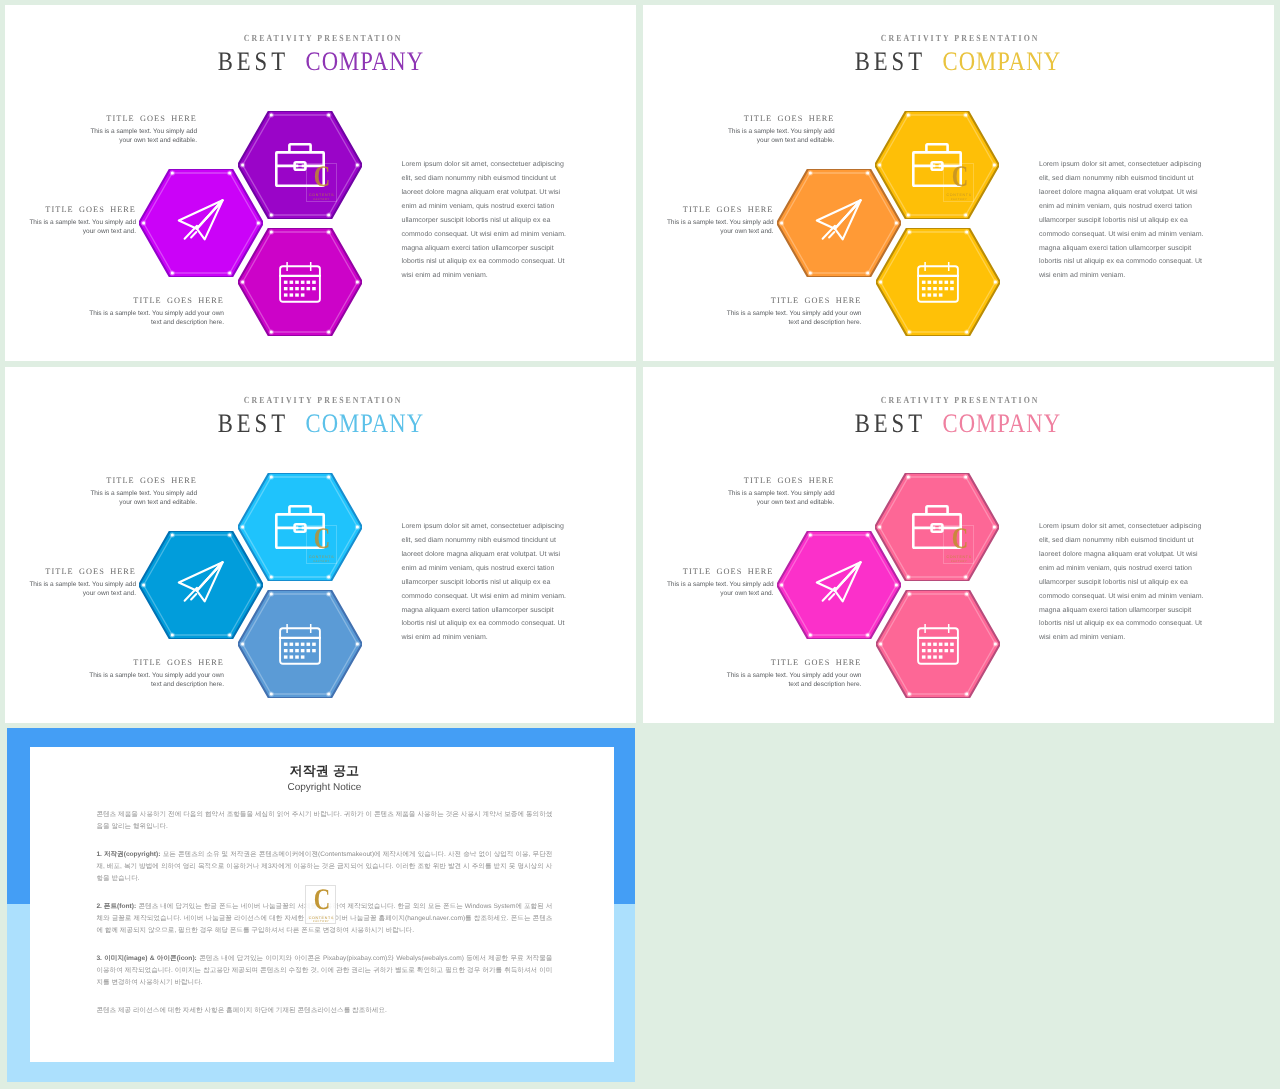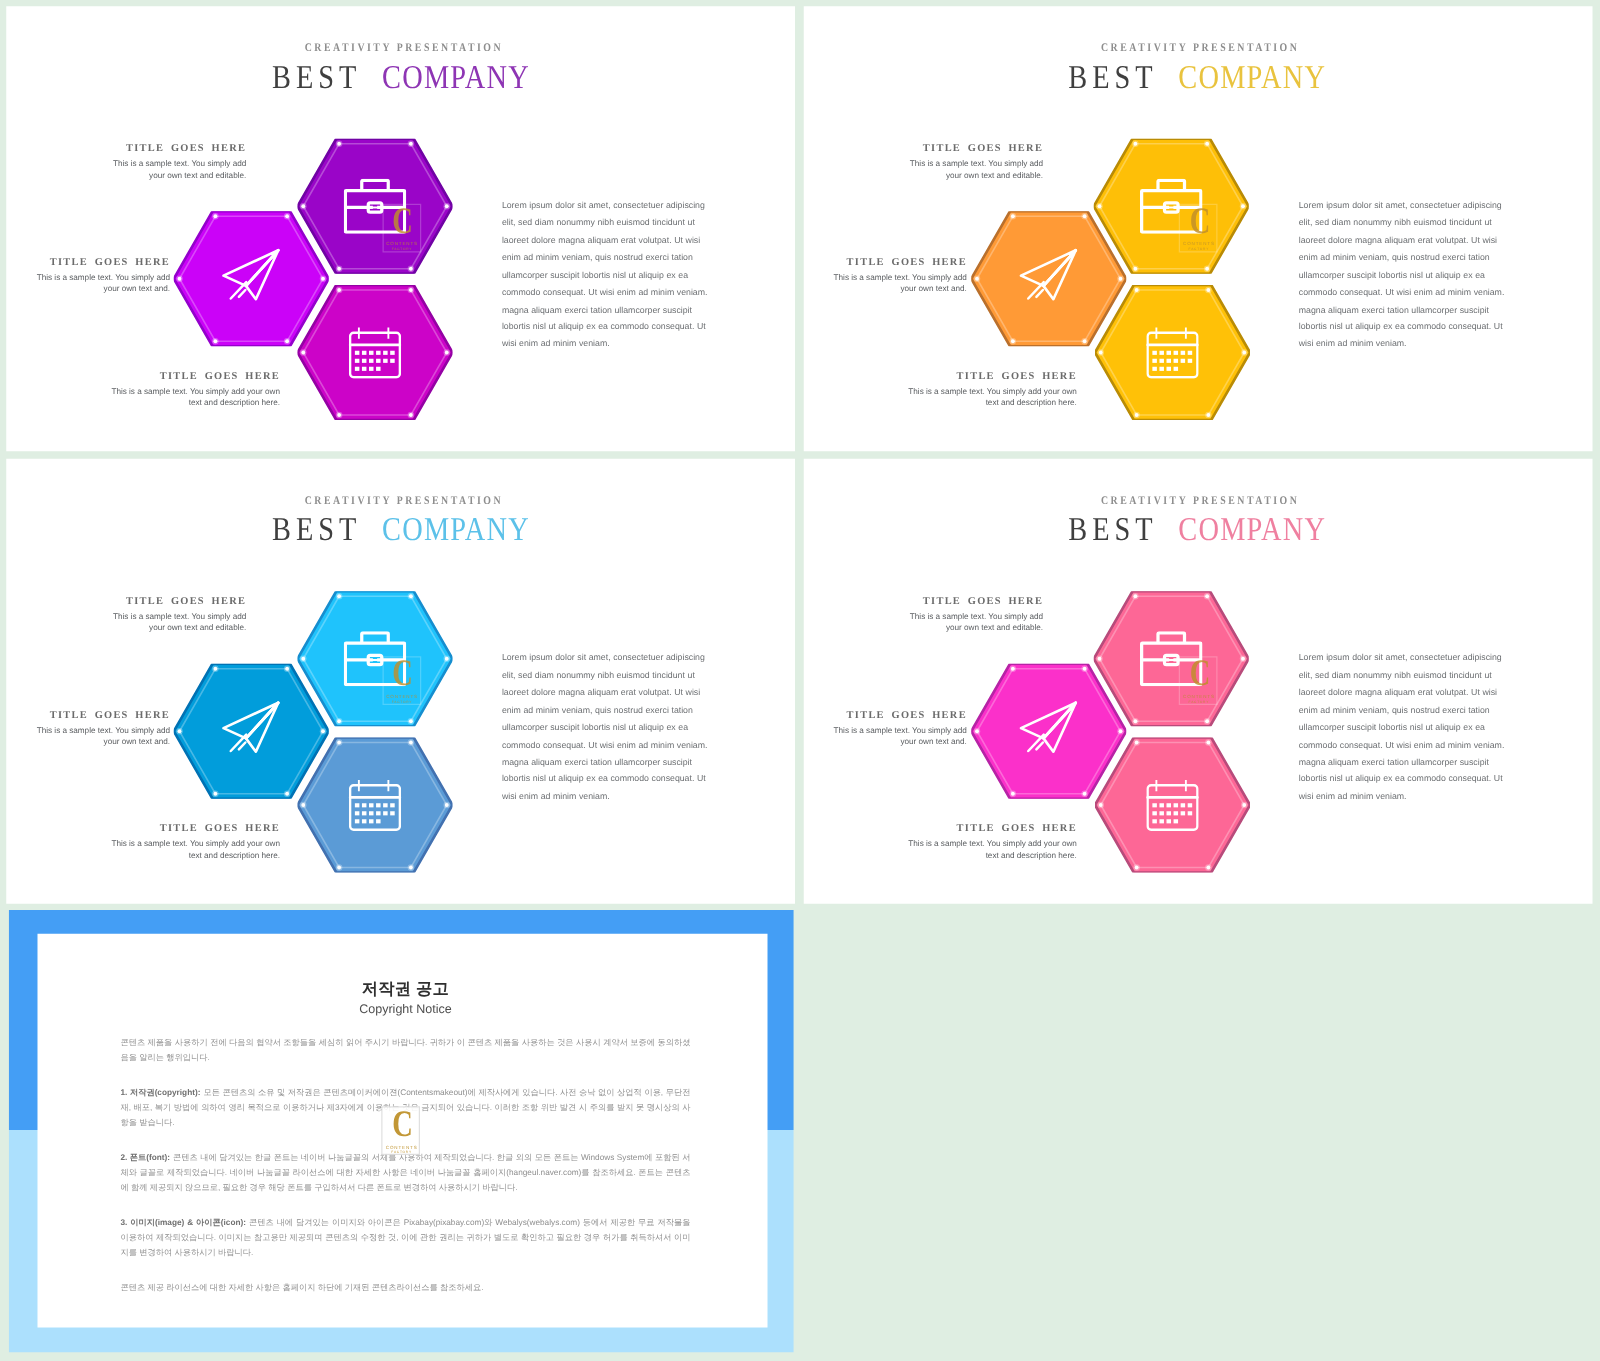--- a/index.html
+++ b/index.html
@@ -22,21 +22,21 @@
   .headline{position:absolute;left:0;top:41px;width:631px;text-align:center;
      font-family:"Liberation Serif",serif;font-size:26.7px;font-weight:400;
      white-space:nowrap;line-height:30px;margin:0;}
   .headline>span{display:inline-block;transform:scaleX(.85);transform-origin:50% 50%;}
   .headline .gap{width:0px;letter-spacing:0;}
   .headline .dark{color:#3f3f3f;letter-spacing:4.7px;text-indent:4.7px;margin-right:-1.5px;}
   .headline .accent{letter-spacing:1.2px;text-indent:1.2px;}
 
   
   .lbl{position:absolute;text-align:right;}
-  .lbl .t{font-family:"Liberation Serif",serif;font-size:8.3px;font-weight:700;
+  .lbl .t{font-family:"Liberation Serif",serif;font-size:8.3px;font-weight:400;
      letter-spacing:1.05px;word-spacing:2.2px;color:#6b6b6b;white-space:nowrap;line-height:10px;}
   .lbl .d{font-size:6.55px;color:#5a5d60;line-height:9px;margin-top:3.3px;
      letter-spacing:-0.02px;}
   .lbl.l0{left:77.5px;top:108.5px;width:114.5px;}
   .lbl.l1{left:16.5px;top:199.5px;width:114.5px;}
   .lbl.l2{left:83px;top:290.5px;width:136px;}
 
   
   .body{position:absolute;left:396.5px;top:152.8px;width:175px;margin:0;
      font-size:7.0px;line-height:13.95px;color:#6c6f72;text-align:left;
@@ -57,21 +57,21 @@
       font-size:3.6px;letter-spacing:.7px;color:#b98e2e;text-indent:.7px;line-height:4px;}
   .wm .wm-l2{position:absolute;left:0;top:34.4px;width:100%;text-align:center;
       font-size:2.6px;letter-spacing:.6px;color:#b98e2e;text-indent:.6px;line-height:3px;}
 
   
   .slide.scp{left:6.9px;top:727.8px;width:628.6px;height:354.3px;background:transparent;}
   .cp-frame{position:absolute;left:0;top:0;width:628.6px;height:176.3px;background:#449ef5;}
   .cp-frame-light{position:absolute;left:0;top:176.3px;width:628.6px;height:178px;background:#ace0fd;}
   .cp-page{position:absolute;left:22.8px;top:19.7px;width:584.7px;height:314.5px;background:#fff;}
   .cp-inner{position:absolute;left:66.7px;top:0;width:456px;}
-  .cp-title{margin:0;padding-top:36px;text-align:center;font-size:13px;font-weight:700;
+  .cp-title{margin:0;padding-top:16px;text-align:center;font-size:13px;font-weight:700;
       color:#2f2f2f;letter-spacing:.2px;line-height:15px;}
   .cp-sub{margin-top:4.8px;text-align:center;font-size:10px;color:#4d4d4d;line-height:10px;}
   .cp-lead{font-weight:700;color:#6f6f6f;}
   .cp-lead:not(:empty){margin-right:2.4px;}
   .cp-p{margin:15.5px 0 0;font-size:6.6px;line-height:12.2px;color:#8e8e8e;text-align:justify;}
   .wm.wm-cp{left:298.6px;top:157.1px;border-color:rgba(0,0,0,.12);opacity:1;background:rgba(255,255,255,.88);}
   .wm.wm-cp .wm-c,.wm.wm-cp .wm-l1,.wm.wm-cp .wm-l2{color:#c29736;}
 </style>
 </head>
 <body>

